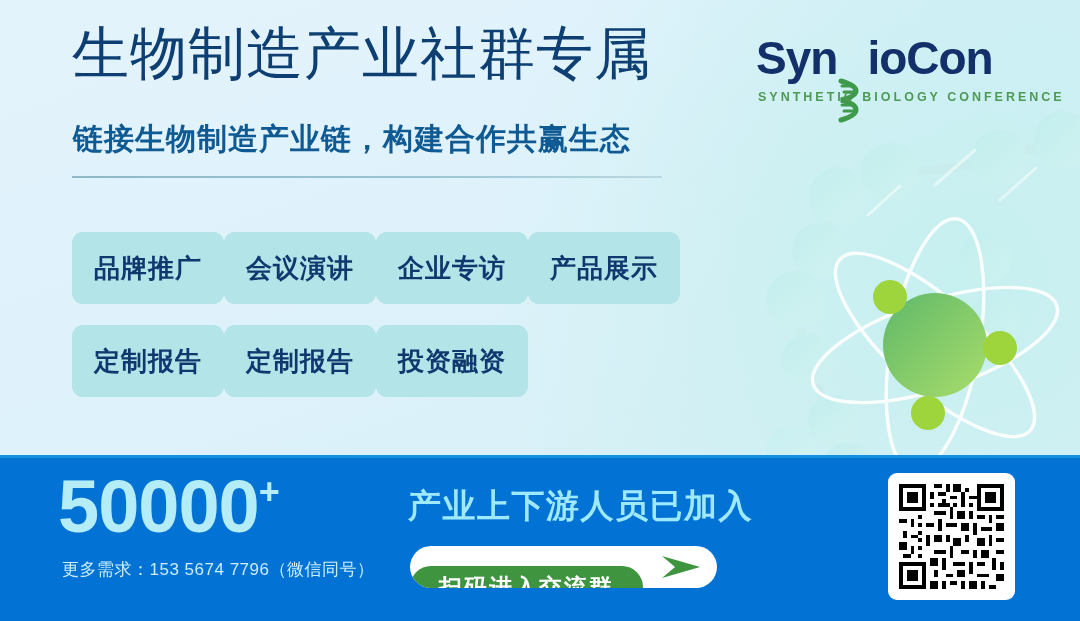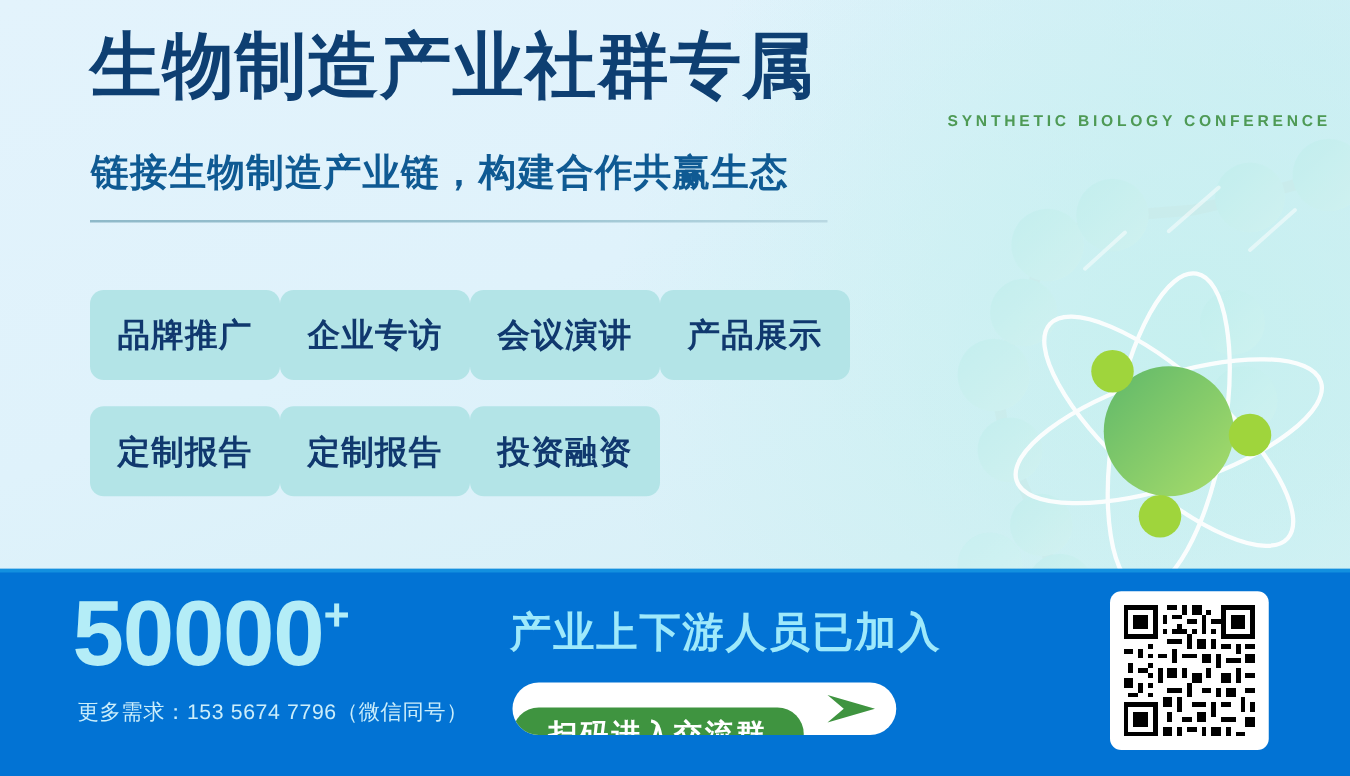--- a/index.html
+++ b/index.html
@@ -15,21 +15,21 @@
       radial-gradient(circle at 98% 8%, rgba(205,238,245,.8) 0%, rgba(223,244,252,0) 40%),
       linear-gradient(160deg,#e3f3fc 0%,#dff2fb 38%,#d8f0f7 70%,#dff3fa 100%);
   }
 
   
   .deco{position:absolute;inset:0;pointer-events:none;}
 
   
   .head-title{
     position:absolute;left:72px;top:24px;
-    font-size:57px;line-height:1.05;font-weight:bold;
+    font-size:57px;line-height:1.05;font-weight:normal;
     color:#0e3f72;letter-spacing:1px;white-space:nowrap;
   }
   .head-sub{
     position:absolute;left:73px;top:122px;
     font-size:30px;line-height:1.1;font-weight:bold;
     color:#0f5a93;letter-spacing:1px;white-space:nowrap;
   }
   .head-rule{
     position:absolute;left:72px;top:176px;width:590px;height:2px;
     background:linear-gradient(90deg,#8fb9c9 0%,#9cc4d2 60%,#b9d8e2 100%);
@@ -154,28 +154,37 @@
         <line x1="868" y1="215" x2="900" y2="186"></line>
       </g>
     </svg>
   </div>
 
   <div class="head-title">生物制造产业社群专属</div>
   <div class="head-sub">链接生物制造产业链，构建合作共赢生态</div>
   <div class="head-rule"></div>
 
   <div class="logo">
+    <div class="logo-word"><span>Syn</span><span class="logo-b"><svg width="30" height="46" viewBox="0 0 30 46">
+          <path d="M4 3 C24 9, 24 17, 4 22 C24 27, 24 36, 4 42" stroke="#3f9a4b" stroke-width="5" fill="none" stroke-linecap="round"></path>
+          <g stroke="#3f9a4b" stroke-width="3" stroke-linecap="round">
+            <line x1="5" y1="8" x2="16" y2="8"></line>
+            <line x1="7" y1="14" x2="18" y2="14"></line>
+            <line x1="5" y1="27" x2="16" y2="27"></line>
+            <line x1="7" y1="33" x2="18" y2="33"></line>
+          </g>
+        </svg></span><span style="color: rgb(19, 48, 107);">io</span><span>Con</span></div>
     <div class="logo-tag">SYNTHETIC BIOLOGY CONFERENCE</div>
   </div>
 
   <div class="tags">
     <div class="tag-row">
       <div class="tag">品牌推广</div>
+      <div class="tag">会议演讲</div>
       <div class="tag">企业专访</div>
-      <div class="tag">会议演讲</div>
       <div class="tag">产品展示</div>
     </div>
     <div class="tag-row">
       <div class="tag">定制报告</div>
       <div class="tag">定制报告</div>
       <div class="tag">投资融资</div>
     </div>
   </div>
 
   <div class="bar">

